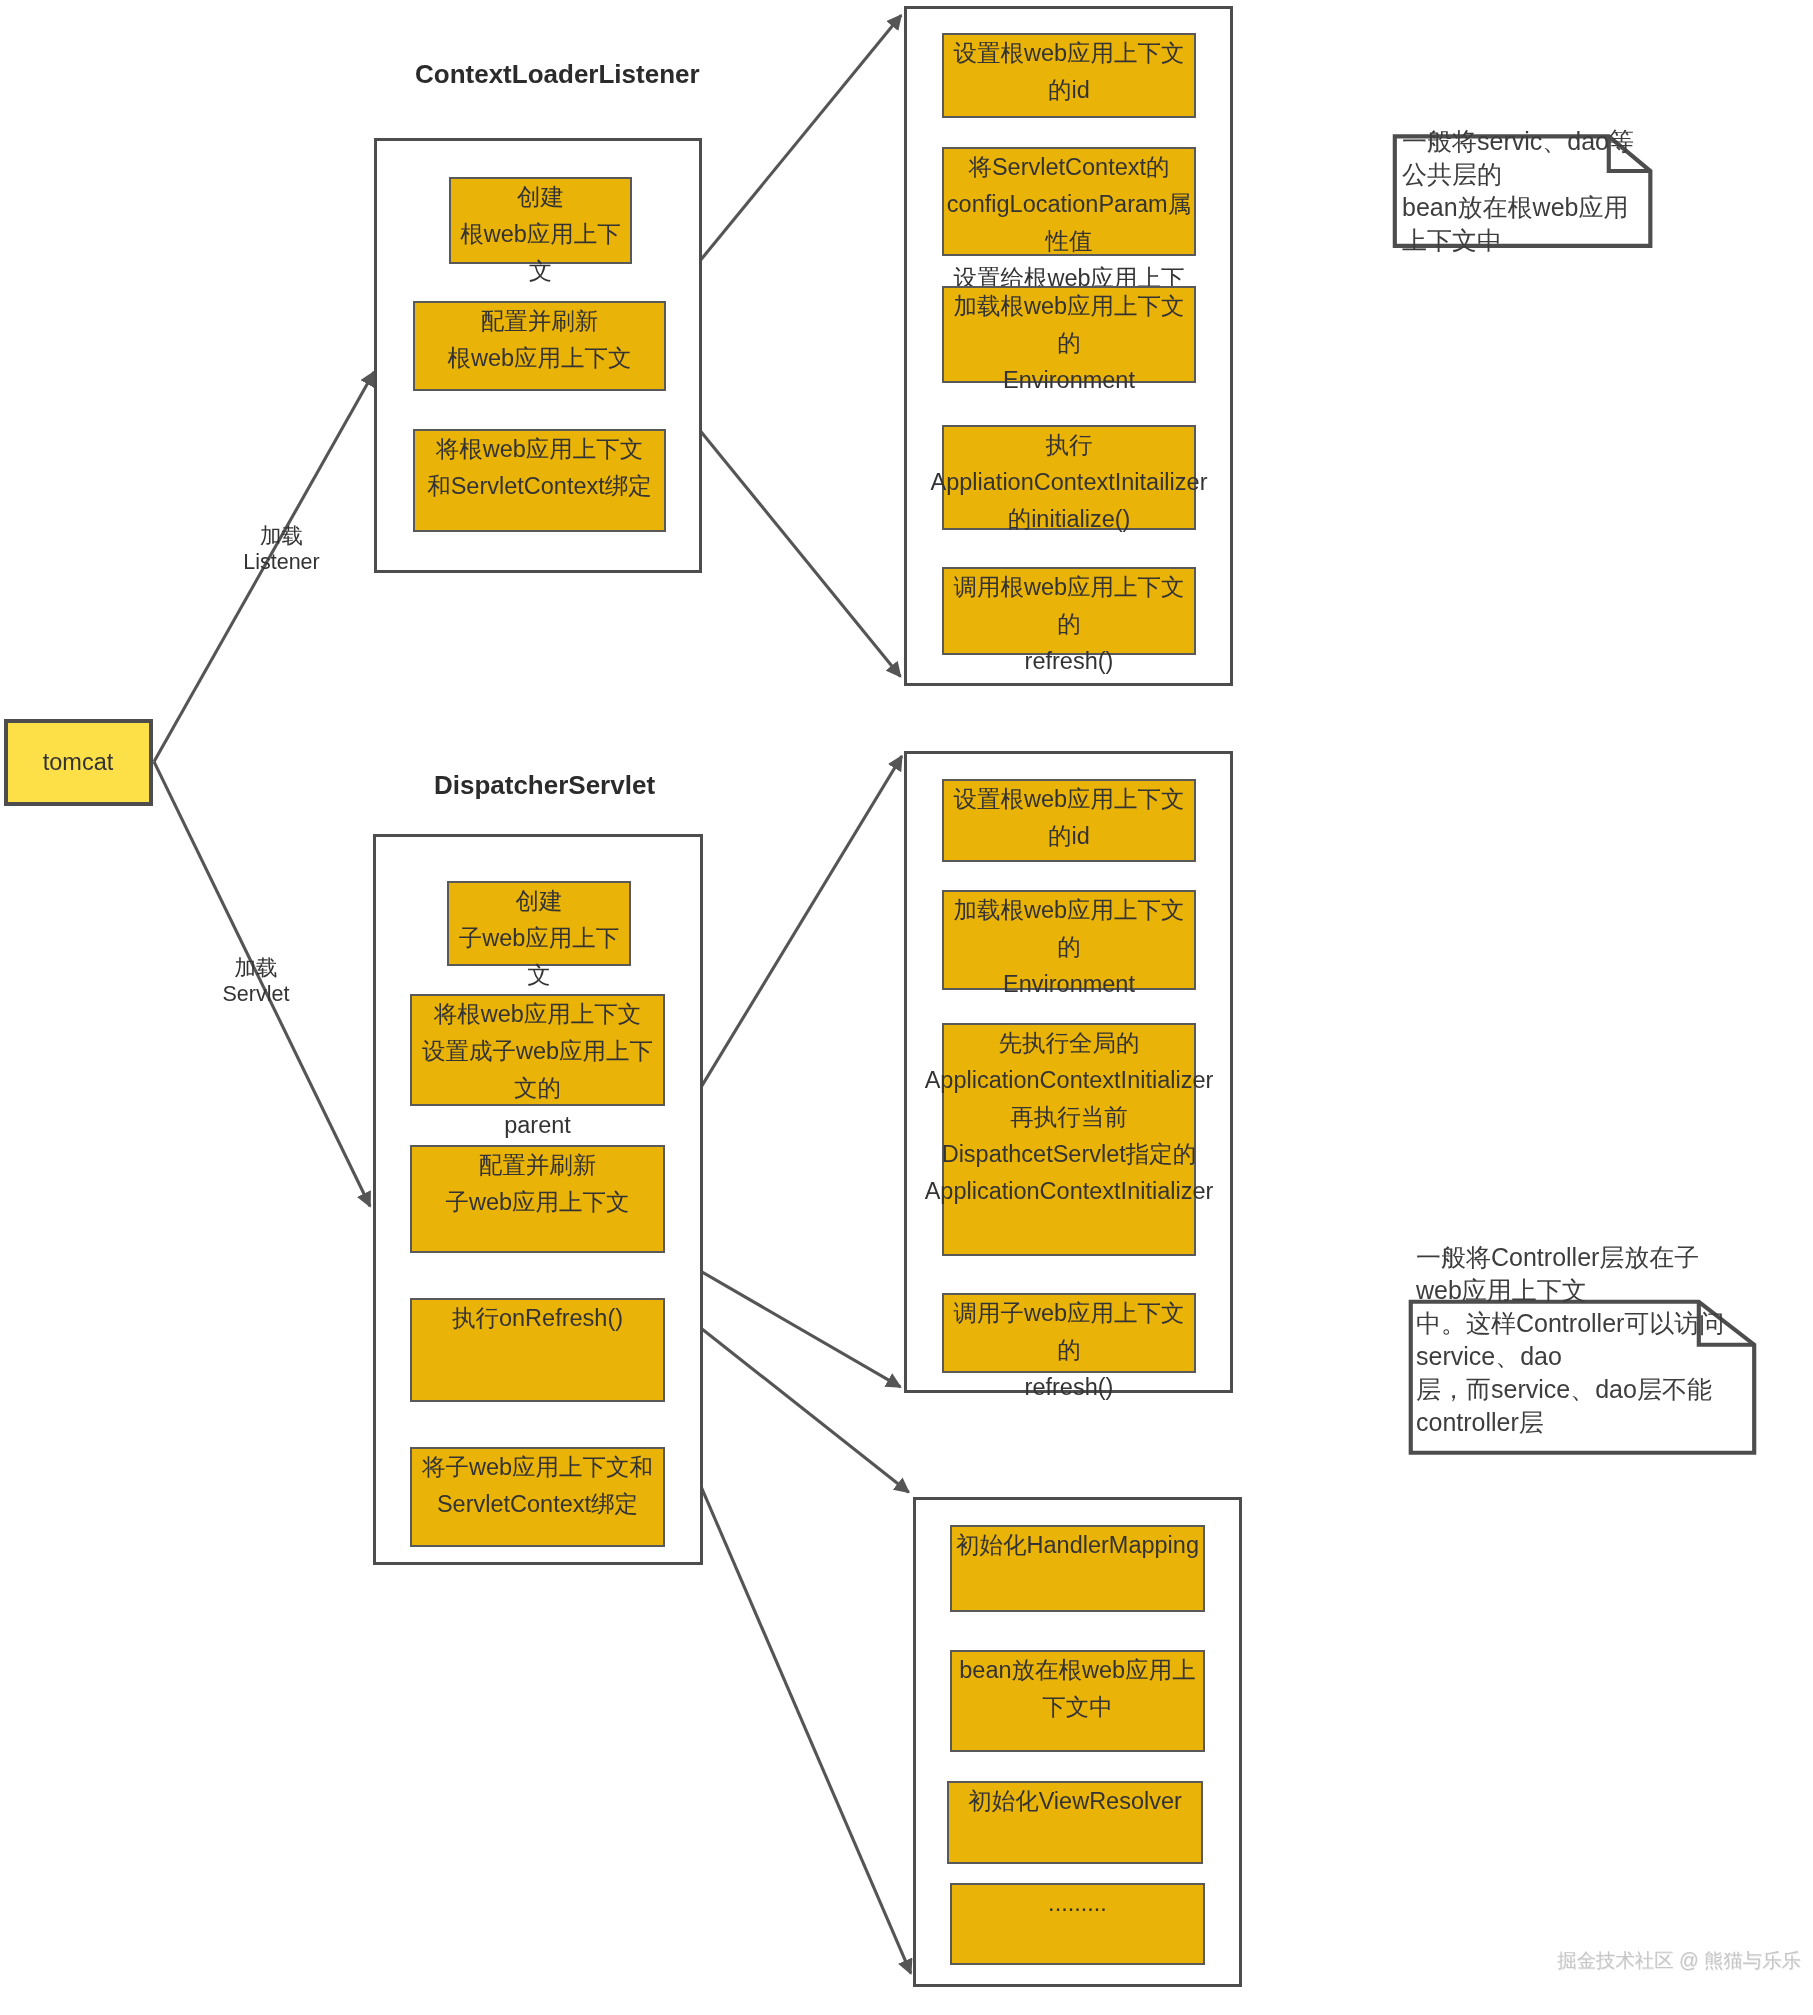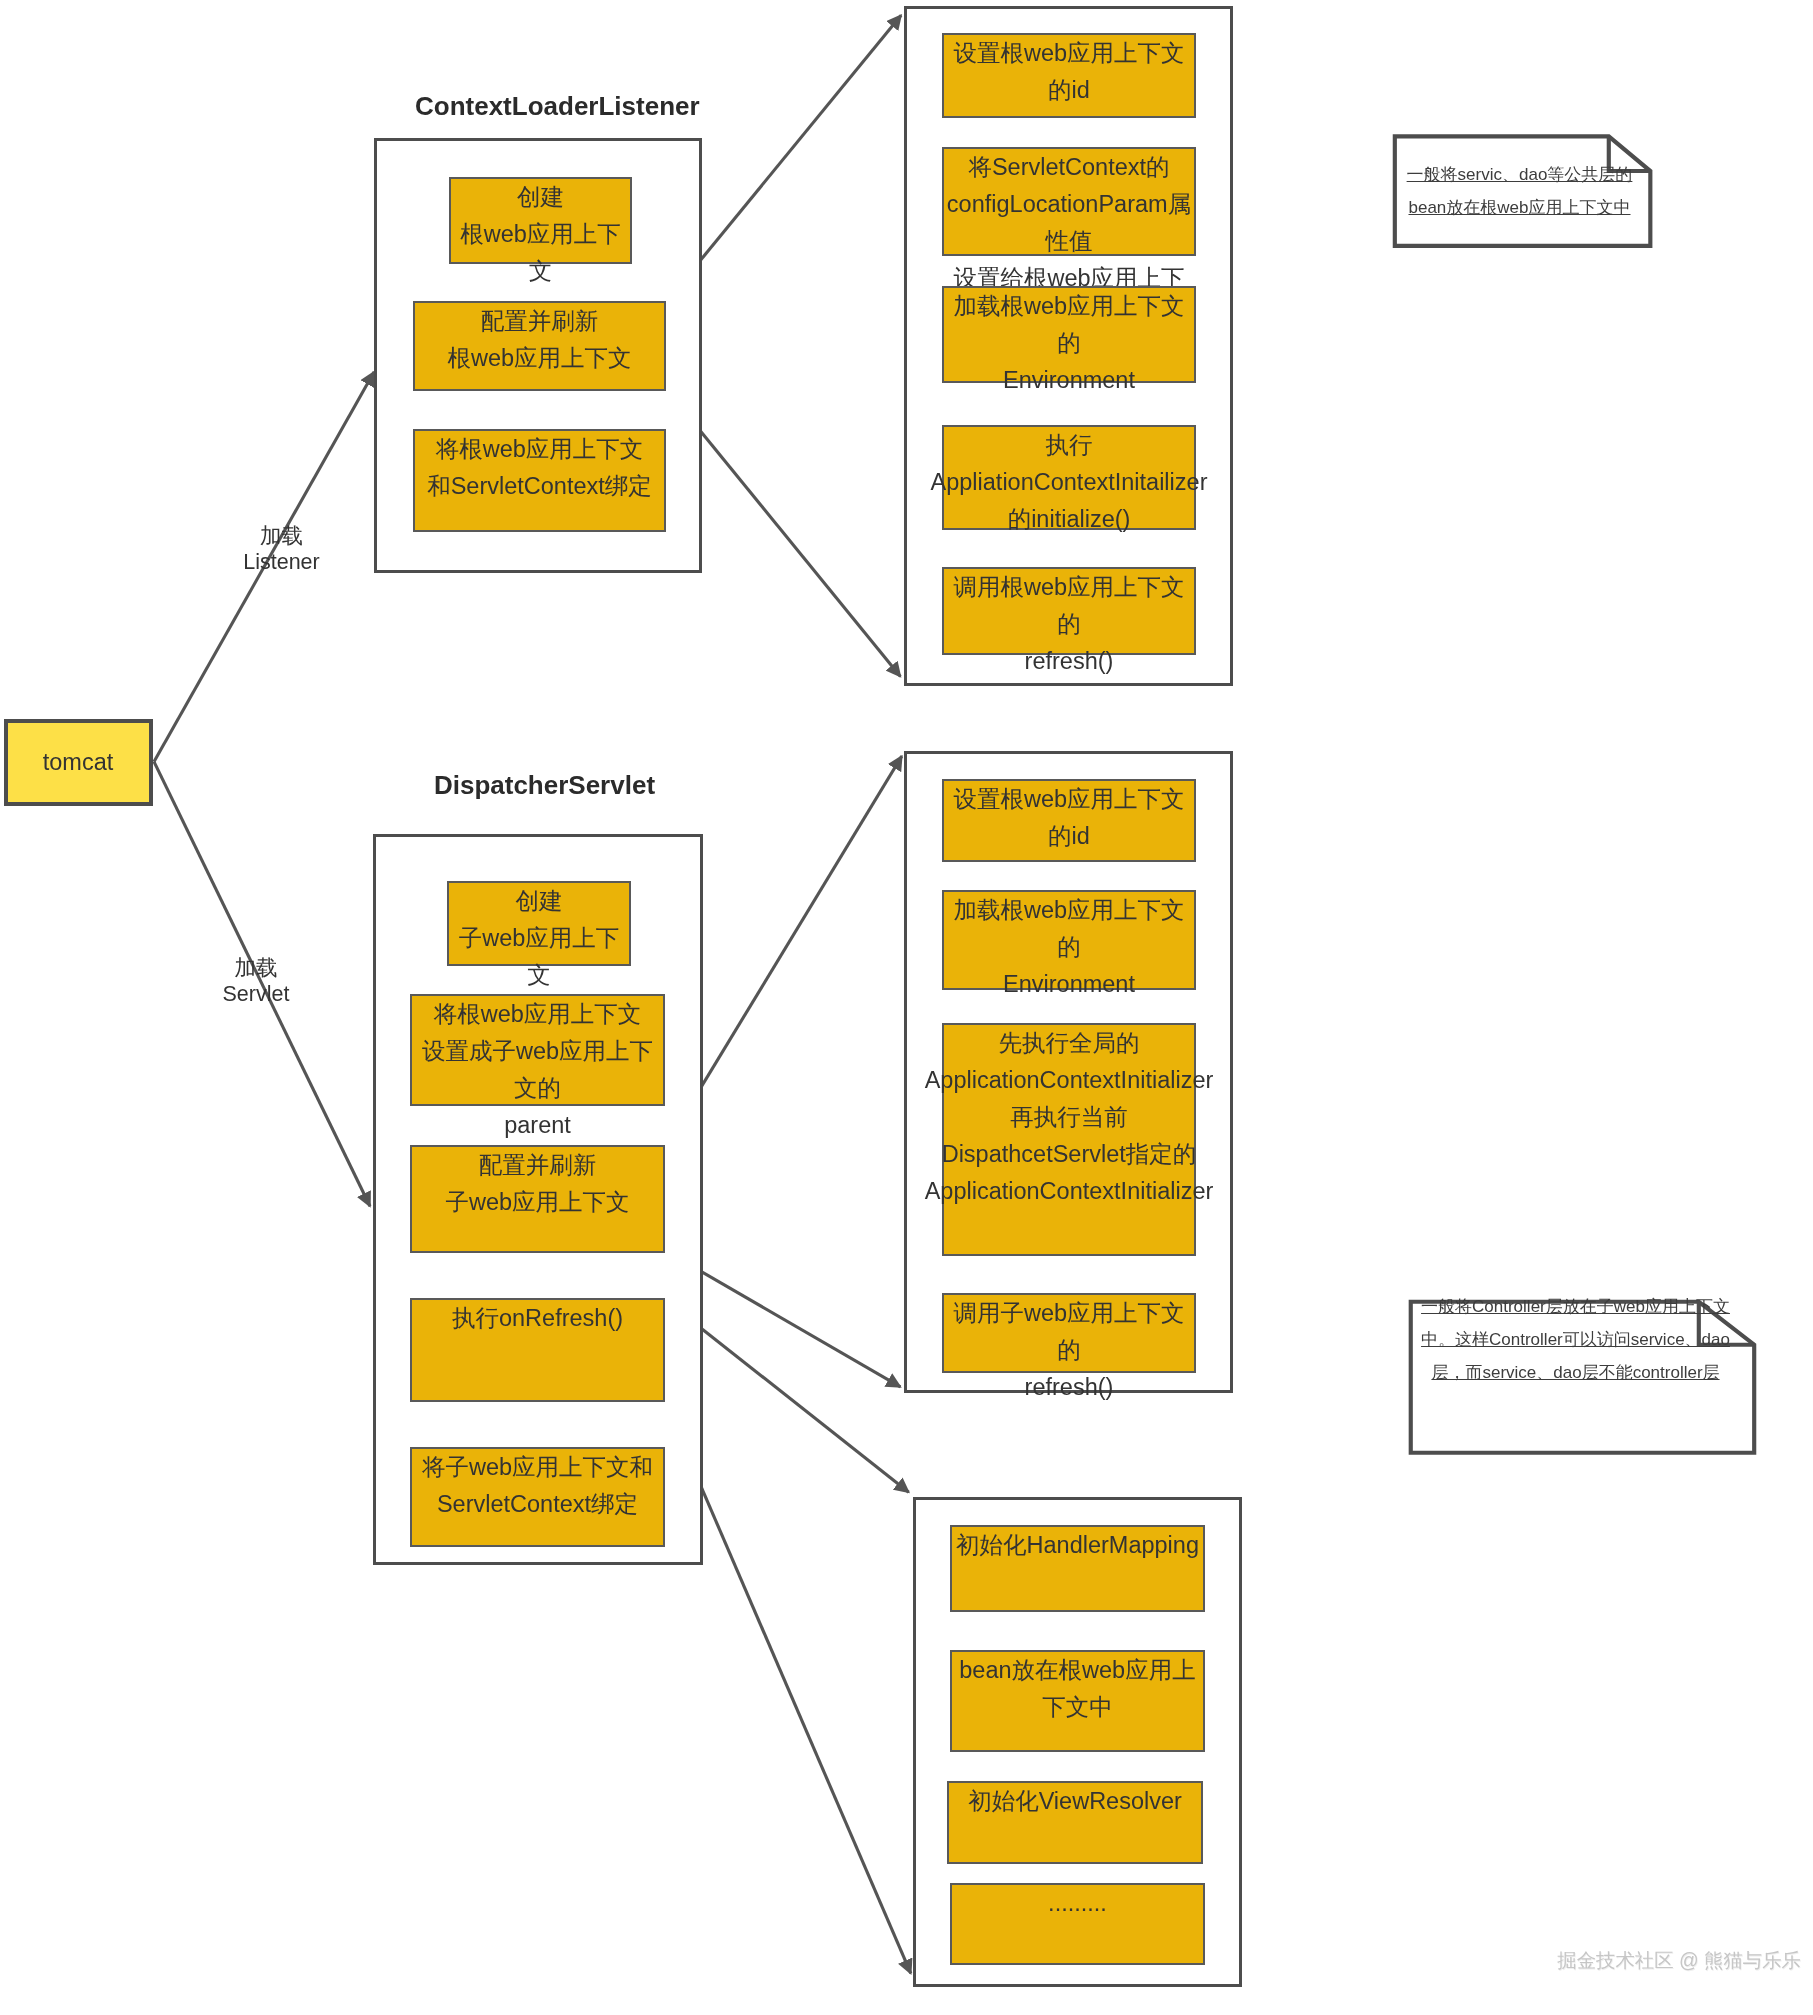--- a/index.html
+++ b/index.html
@@ -62,28 +62,26 @@
     border: 4.2px solid #4d4d4d;
     background: #fde047;
     box-sizing: border-box;
     display: flex; align-items: center; justify-content: center;
     font-size: 23.5px;
     color: #333333;
   }
   .note-text {
     position: absolute;
     white-space: pre-line;
-    font-size: 17px;
+    font-size: 25px;
     line-height: 33px;
     color: #3d3d3d;
-    text-align: center;
     display: flex;
     align-items: center;
     justify-content: center;
-    text-decoration: underline;
   }
   .watermark {
     position: absolute;
     left: 1510px; top: 1947px;
     width: 291px;
     text-align: right;
     font-size: 19.4px;
     color: #c6c6c6;
     text-shadow: 0.7px 0.7px 0 #efefef;
   }
@@ -118,21 +116,21 @@
     </g>
   </svg>
 
   <div class="tomcat-box">
     <span>tomcat</span>
   </div>
 
   <div class="edge-label" style="left:226px; top:521px; width:111px;">加载Listener</div>
   <div class="edge-label" style="left:204px; top:953px; width:104px;">加载Servlet</div>
 
-  <div class="diagram-title" style="left:415px; top:59px; width:242px;margin-top:32px;">ContextLoaderListener</div>
+  <div class="diagram-title" style="left:415px; top:59px; width:242px;">ContextLoaderListener</div>
   <div class="container-box" style="left:374px; top:138px; width:328px; height:435px;"></div>
   <div class="step-box" style="left:449px; top:177px; width:183px; height:87px;">
     <div class="step-text">创建
 根web应用上下文</div>
   </div>
   <div class="step-box" style="left:413px; top:301px; width:253px; height:90px;">
     <div class="step-text">配置并刷新
 根web应用上下文</div>
   </div>
   <div class="step-box" style="left:413px; top:429px; width:253px; height:103px;">

